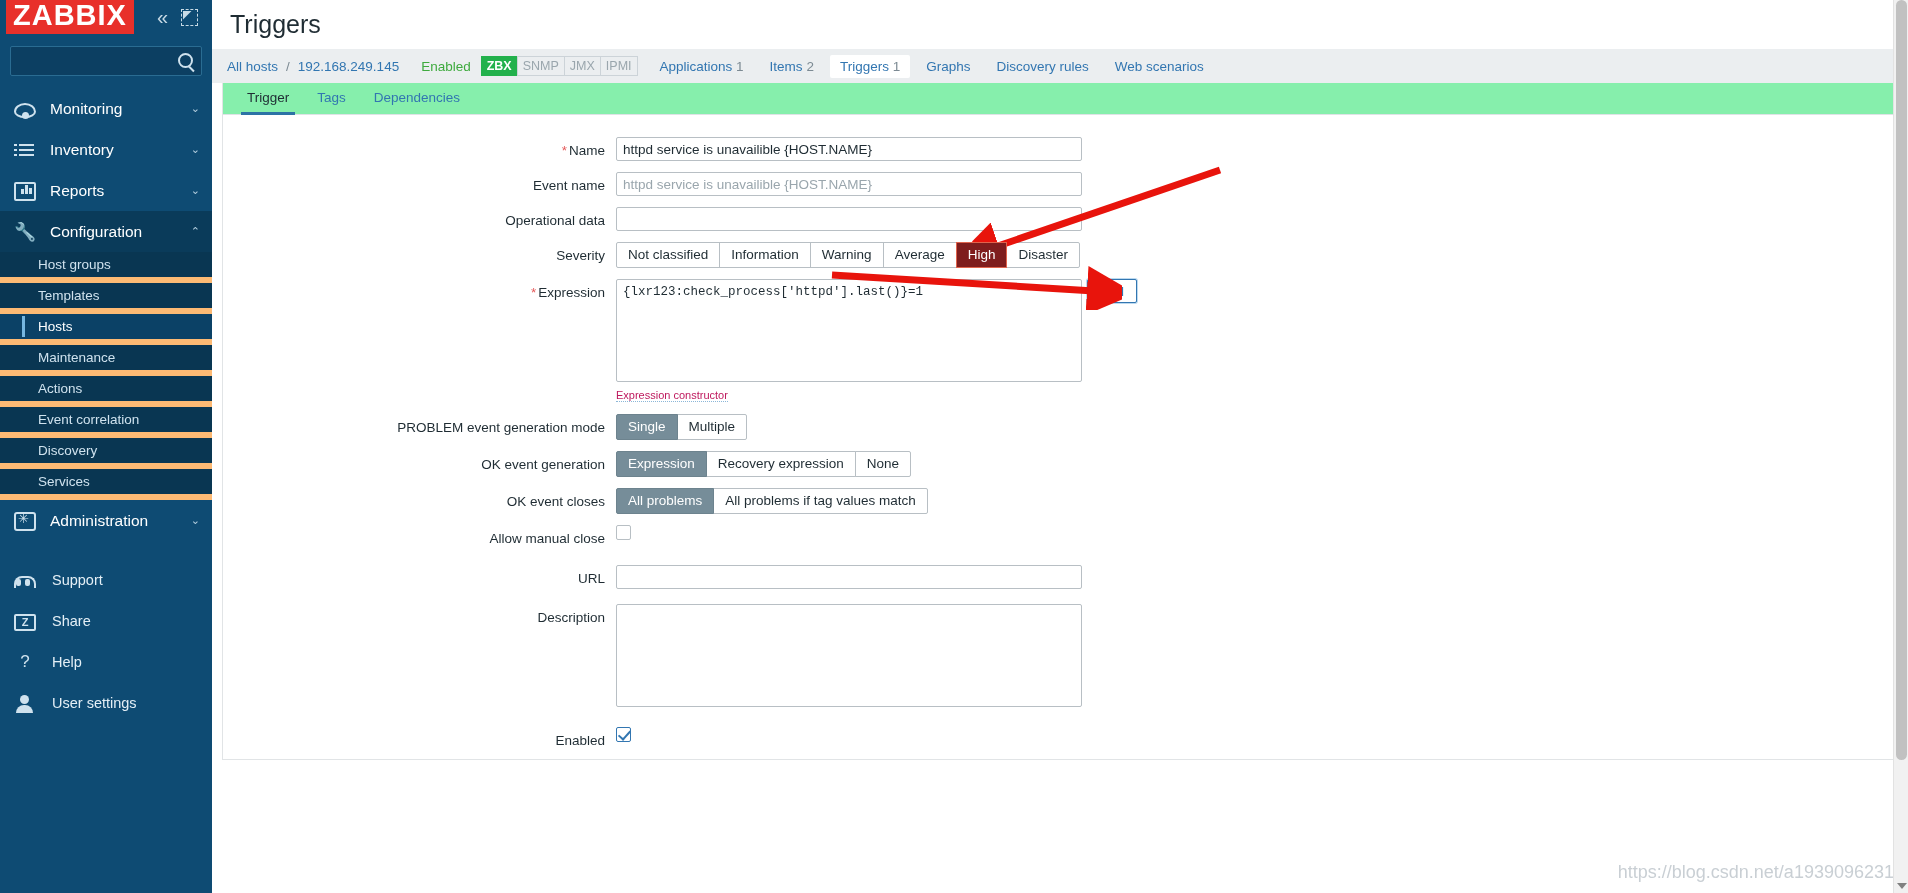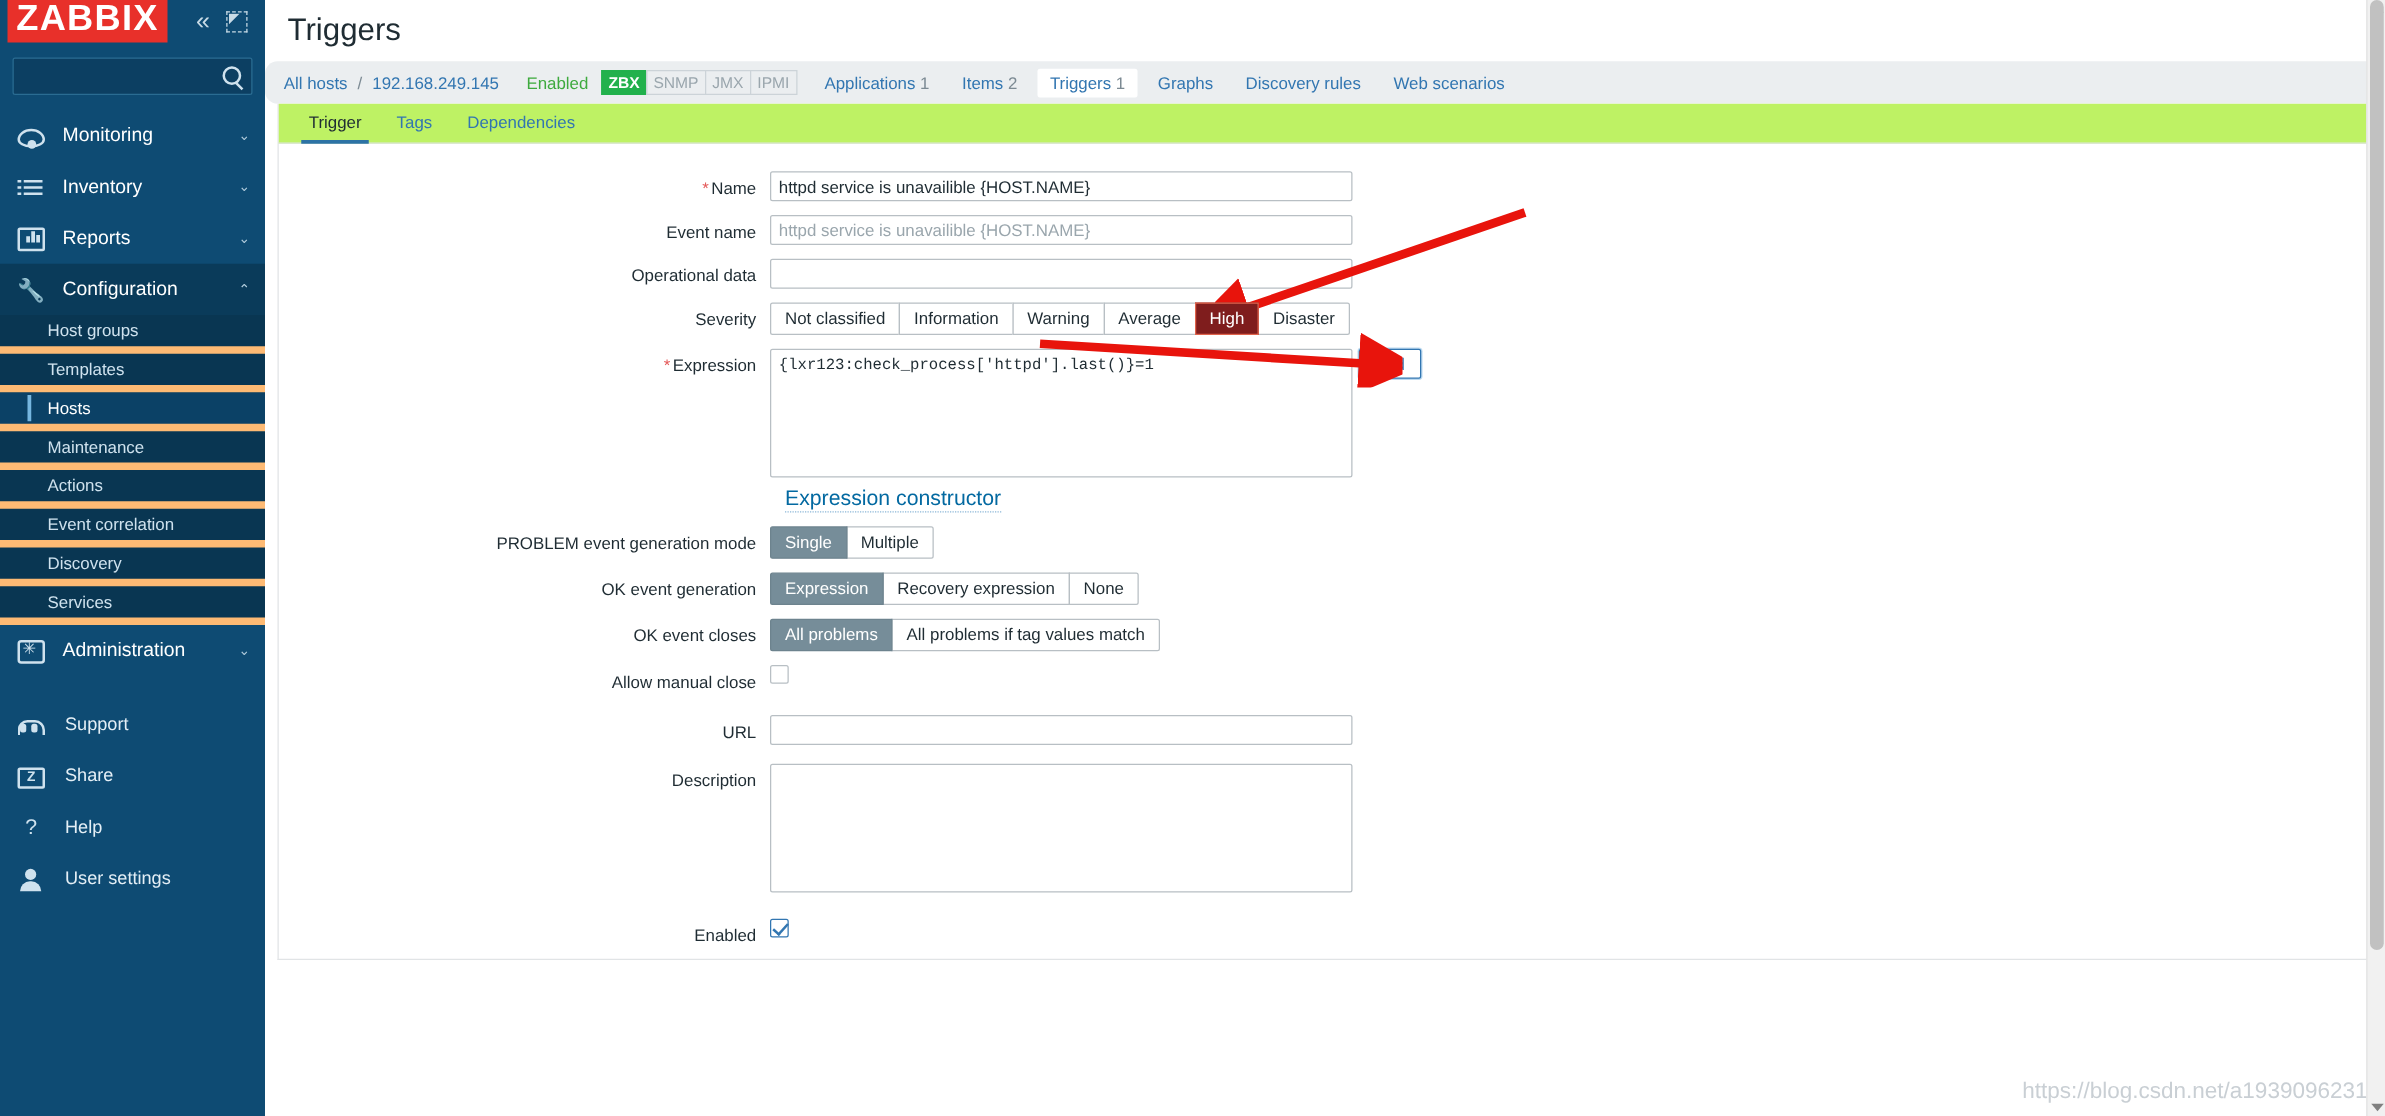--- a/index.html
+++ b/index.html
@@ -113,34 +113,34 @@
   .ic-user::before{content:"";position:absolute;left:6px;top:3px;width:9px;height:9px;border-radius:50%;background:#cfe2ee;}
   .ic-user::after{content:"";position:absolute;left:2px;top:13px;width:17px;height:8px;border-radius:9px 9px 0 0;background:#cfe2ee;}
 
   
   .main { flex:1; height:893px; background:#ffffff; position:relative; overflow:hidden; }
   .page-head { height:49px; display:flex; align-items:center; padding-left:18px; background:#fff; }
   .page-title { font-size:25px; color:#1f2c33; font-weight:normal; }
 
   .breadcrumb-bar {
     background:#ebeef0; height:34px; display:flex; align-items:center;
-    padding-left:9px; font-size:13.5px; gap:0px;border-radius:10px;
+    padding-left:9px; font-size:13.5px; gap:0px;
   }
   .bc-link { color:#3276b1; cursor:pointer; padding:0 6px; }
   .bc-sep { color:#7c8a93; padding:0 2px; }
   .bc-enabled { color:#3eaa3e; padding:0 10px 0 16px; }
   .tag-group { display:flex; margin-right:10px; }
   .tag { font-size:12.5px; padding:2px 5px; border:1px solid #ccd3d8; margin-right:-1px; color:#9aa6ad; background:#ebeef0; }
   .tag.zbx { background:#22b14c; color:#fff; border-color:#22b14c; font-weight:bold; }
   .bc-tab { color:#3276b1; cursor:pointer; padding:4px 10px; margin:0 3px; border-radius:2px; }
   .bc-tab .cnt { color:#7c8a93; }
   .bc-tab.active { background:#ffffff; }
 
   .panel { margin:0 10px 0 10px; background:#fff; border:1px solid #e1e4e6; border-top:none; }
-  .tabs { display:flex; height:32px; border-bottom:1px solid #dfe3e6; padding-left:10px; background:#bef264;}
+  .tabs { display:flex; height:32px; border-bottom:1px solid #dfe3e6; padding-left:10px; background:#86efac;}
   .tab { font-size:13.5px; color:#3276b1; padding:7px 14px 6px 14px; cursor:pointer; position:relative; }
   .tab.active { color:#1f2c33; }
   .tab.active::after { content:""; position:absolute; left:8px; right:8px; bottom:-1px; height:3px; background:#2d73a5; }
 
   .form { padding:22px 0 0 0; }
   .row { display:flex; align-items:flex-start; margin-bottom:11px; }
   .lab {
     width:393px; text-align:right; padding-right:11px; font-size:13.5px; color:#1f2c33;
     padding-top:6px; flex:0 0 393px;
   }
@@ -169,22 +169,22 @@
     width:466px; height:103px; border:1px solid #b8bfc4; border-radius:2px;
     font-family:"Liberation Mono", monospace; font-size:12.5px; color:#1f2c33;
     padding:5px 6px; outline:none; resize:none; background:#fff;
   }
   .addbtn {
     margin-left:5px; width:50px; height:24px; font-size:13.5px;
     border:1px solid #3276b1; color:#3276b1; background:#fff; border-radius:2px;
     cursor:pointer; box-shadow:0 0 0 1px #bcd9ef; font-family:"Liberation Sans", sans-serif;
   }
   .exprlink {
-    display:inline-block; margin-top:7px; color:#0369a1; font-size:17px;
-    border-bottom:1px dotted #8cb7d8; cursor:pointer;margin-left:12px;
+    display:inline-block; margin-top:7px; color:#be185d; font-size:11px;
+    border-bottom:1px dotted #8cb7d8; cursor:pointer;
   }
 
   .chk { width:15px;height:15px;border:1px solid #b8bfc4;border-radius:2px;background:#fff; cursor:pointer;}
   .chk.on { position:relative; border-color:#3276b1; }
   .chk.on::after {
     content:""; position:absolute; left:4px; top:0px; width:5px; height:10px;
     border:solid #3276b1; border-width:0 2px 2px 0; transform:rotate(42deg);
   }
   .descarea {
     width:466px; height:103px; border:1px solid #b8bfc4; border-radius:2px;

